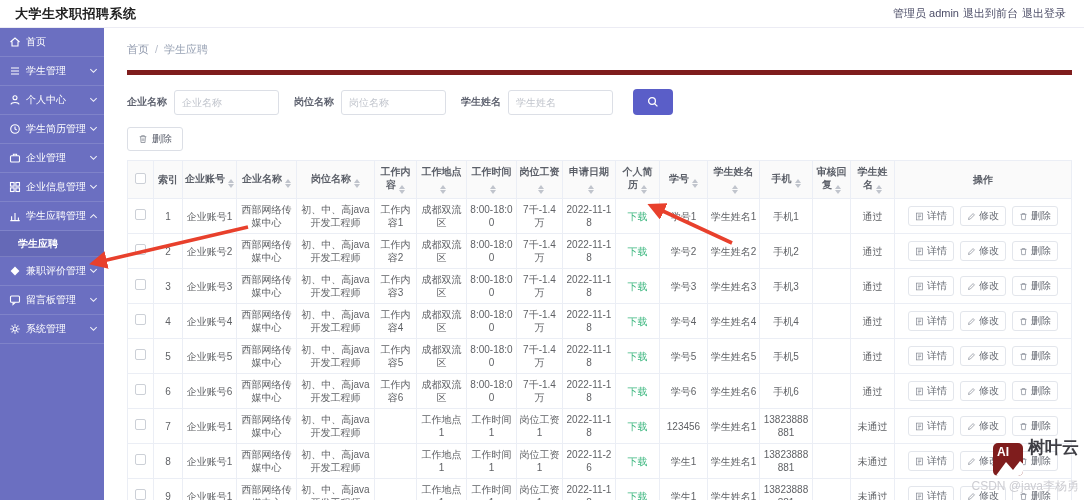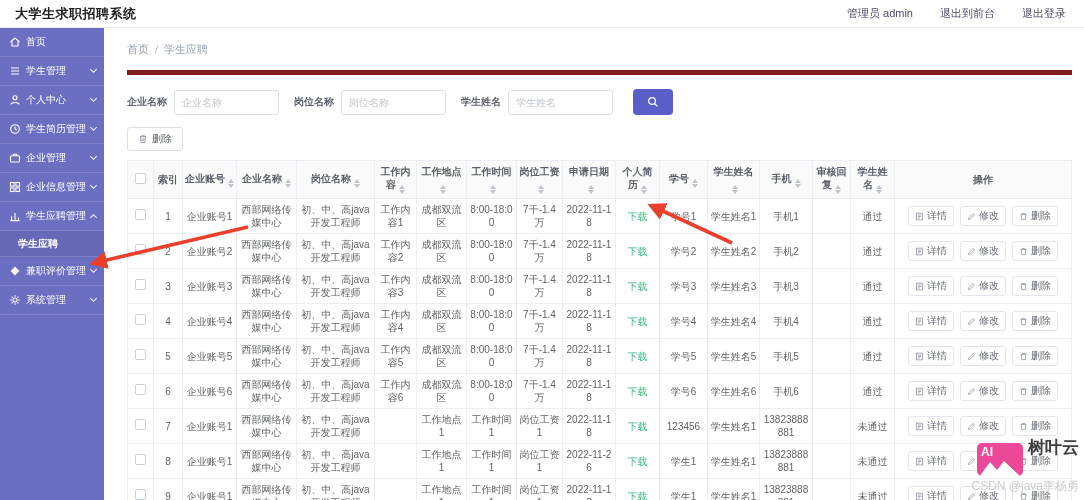--- a/index.html
+++ b/index.html
@@ -2,21 +2,21 @@
 <html><head>
 <meta charset="utf-8">
 <style>
   * { box-sizing: border-box; margin: 0; padding: 0; }
   html,body { width:1084px; height:500px; overflow:hidden; background:#fff;
     font-family:"Liberation Sans", sans-serif; }
   
   .topbar { height:28px; display:flex; align-items:center; justify-content:space-between;
     padding:0 18px 0 15px; background:#fff; border-bottom:1px solid #ececf4; }
   .topbar .title { font-size:13px; font-weight:bold; color:#222; letter-spacing:.5px; }
-  .topbar .right { display:flex; gap:27px; font-size:11px; color:#4d4e68; }
+  .topbar .right { display:flex; gap:4px; font-size:11px; color:#4d4e68; }
   .topbar .right span { cursor:pointer; }
   
   .app { display:flex; height:472px; }
   .sidebar { width:104px; background:#6b6fc1; flex:none; }
   .side-item { height:29px; display:flex; align-items:center; padding:0 8px 0 9px;
     color:#fff; font-size:10px; border-bottom:1px solid rgba(255,255,255,.14); cursor:pointer; white-space:nowrap; }
   .side-item .ic { width:12px; height:12px; margin-right:5px; flex:none; display:inline-flex; }
   .side-item .ic svg { width:12px; height:12px; }
   .side-item .chev { width:5px; height:5px; border-right:1.2px solid rgba(255,255,255,.9);
     border-bottom:1.2px solid rgba(255,255,255,.9); transform:rotate(45deg); margin-left:auto; margin-top:-3px;}
@@ -56,21 +56,21 @@
   .ops { white-space:nowrap; }
   .op { display:inline-flex; align-items:center; gap:3px; border:1px solid #e3e6ec; background:#fff;
     border-radius:3px; padding:2px 6px; margin:0 3px; font-size:10px; color:#676b74;
     cursor:pointer; font-family:inherit; white-space:nowrap; }
   .op svg { width:9px; height:9px; }
   
   #arrows { position:absolute; left:0; top:0; pointer-events:none; z-index:40; }
   
   .wm { position:absolute; right:5px; bottom:5px; z-index:50; text-align:right; }
   .wm-row { display:flex; align-items:center; gap:5px; justify-content:flex-end; }
-  .wm-logo { width:46px; height:33px; background:#ec4899; border-radius:5px; position:relative; overflow:hidden; flex:none;margin-top:24px; }
+  .wm-logo { width:30px; height:33px; background:#7f1d1d; border-radius:5px; position:relative; overflow:hidden; flex:none;margin-top:24px; }
   .wm-logo .ai { position:absolute; left:4px; top:2px; color:#fff; font-weight:bold; font-size:12px; }
   .wm-logo svg { position:absolute; left:0; bottom:-1px; }
   .wm-brand { font-size:17px; font-weight:bold; color:#3e3e44; }
   .wm-credit { font-size:12px; color:#cdcdd2; margin-top:2px; }
 </style>
 </head>
 <body>
 
 <div class="topbar">
   <div class="title">大学生求职招聘系统</div>
@@ -154,20 +154,30 @@
       <div class="side-item sub active">
         <span>学生应聘</span>
       </div>
       <div class="side-item">
         <span class="ic">
           <svg viewBox="0 0 12 12">
             <path d="M6 1.6 10.4 6 6 10.4 1.6 6Z" fill="#fff"></path>
           </svg>
         </span>
         <span>兼职评价管理</span>
+        <span class="chev"></span>
+      </div>
+      <div class="side-item">
+        <span class="ic">
+          <svg viewBox="0 0 12 12">
+            <rect x="1.5" y="2" width="9" height="6.3" rx="1" fill="none" stroke="#fff" stroke-width="1.1"></rect>
+            <path d="M4 8.3v2.2l2.4-2.2" fill="none" stroke="#fff" stroke-width="1.1"></path>
+          </svg>
+        </span>
+        <span>留言板管理</span>
         <span class="chev"></span>
       </div>
       <div class="side-item">
         <span class="ic">
           <svg viewBox="0 0 12 12">
             <circle cx="6" cy="6" r="2" fill="none" stroke="#fff" stroke-width="1.1"></circle>
             <path d="M6 1.2v1.6M6 9.2v1.6M1.2 6h1.6M9.2 6h1.6M2.6 2.6l1.1 1.1M8.3 8.3l1.1 1.1M9.4 2.6 8.3 3.7M3.7 8.3 2.6 9.4" fill="none" stroke="#fff" stroke-width="1.1"></path>
           </svg>
         </span>
         <span>系统管理</span>

